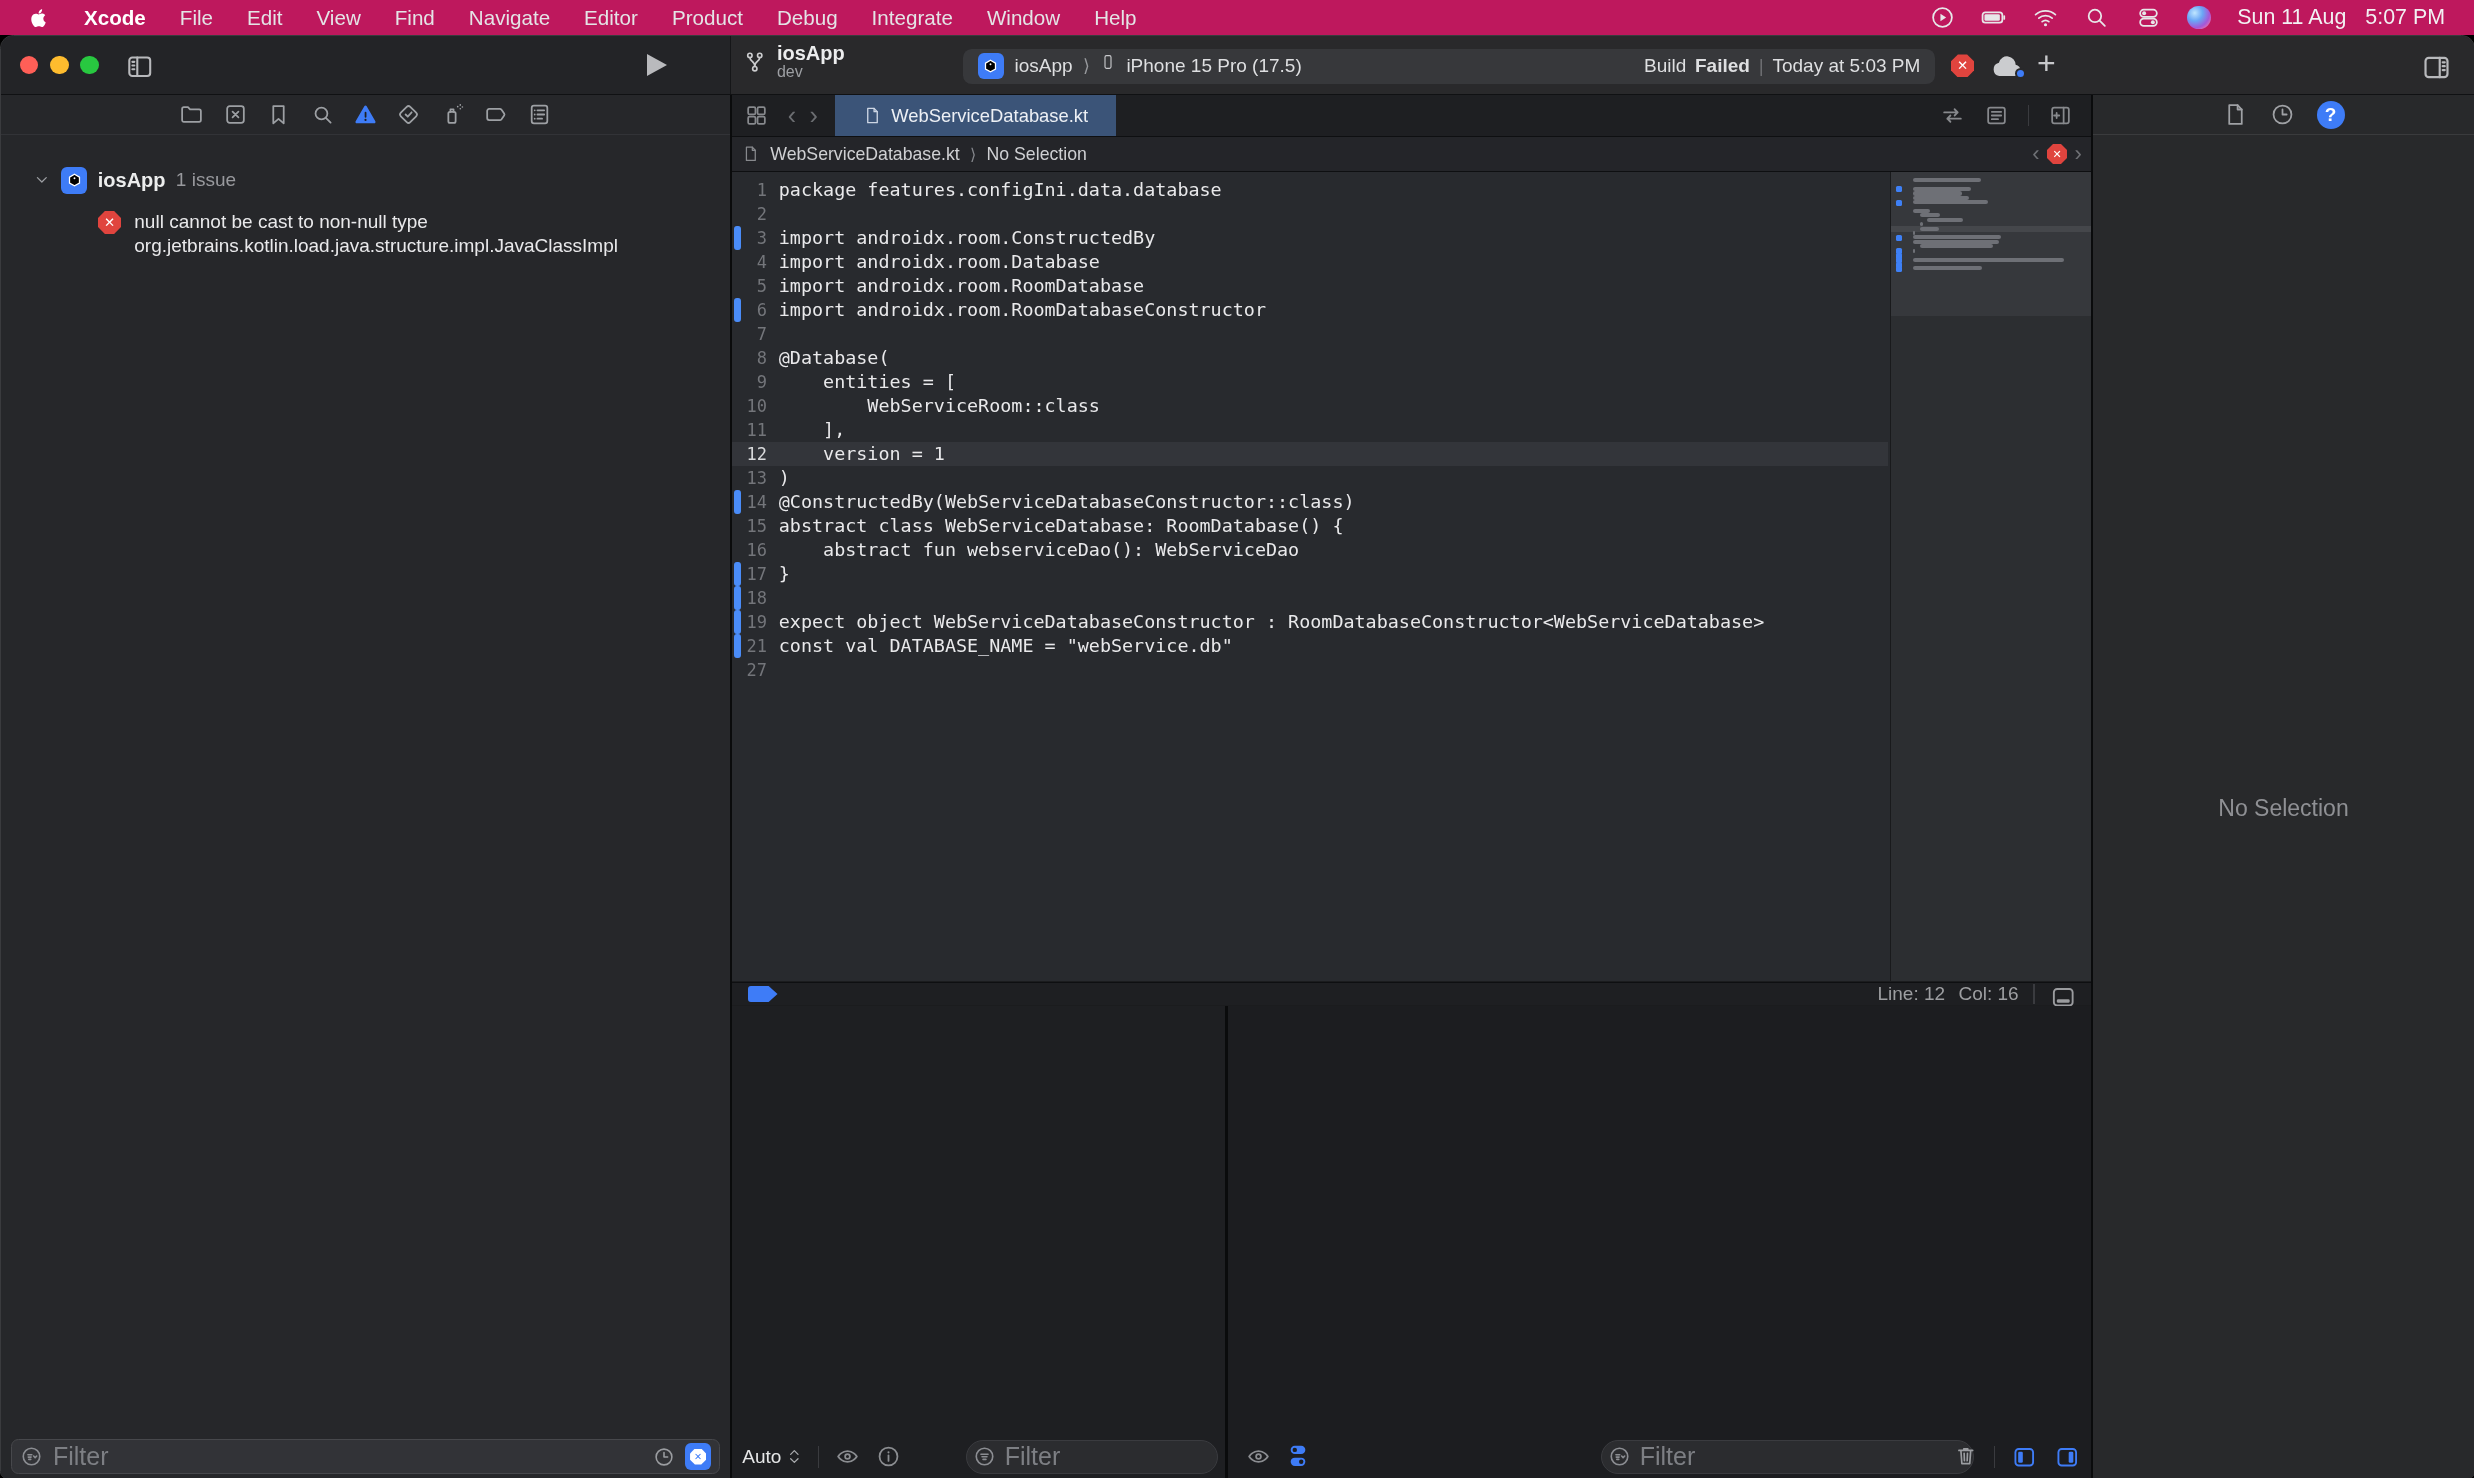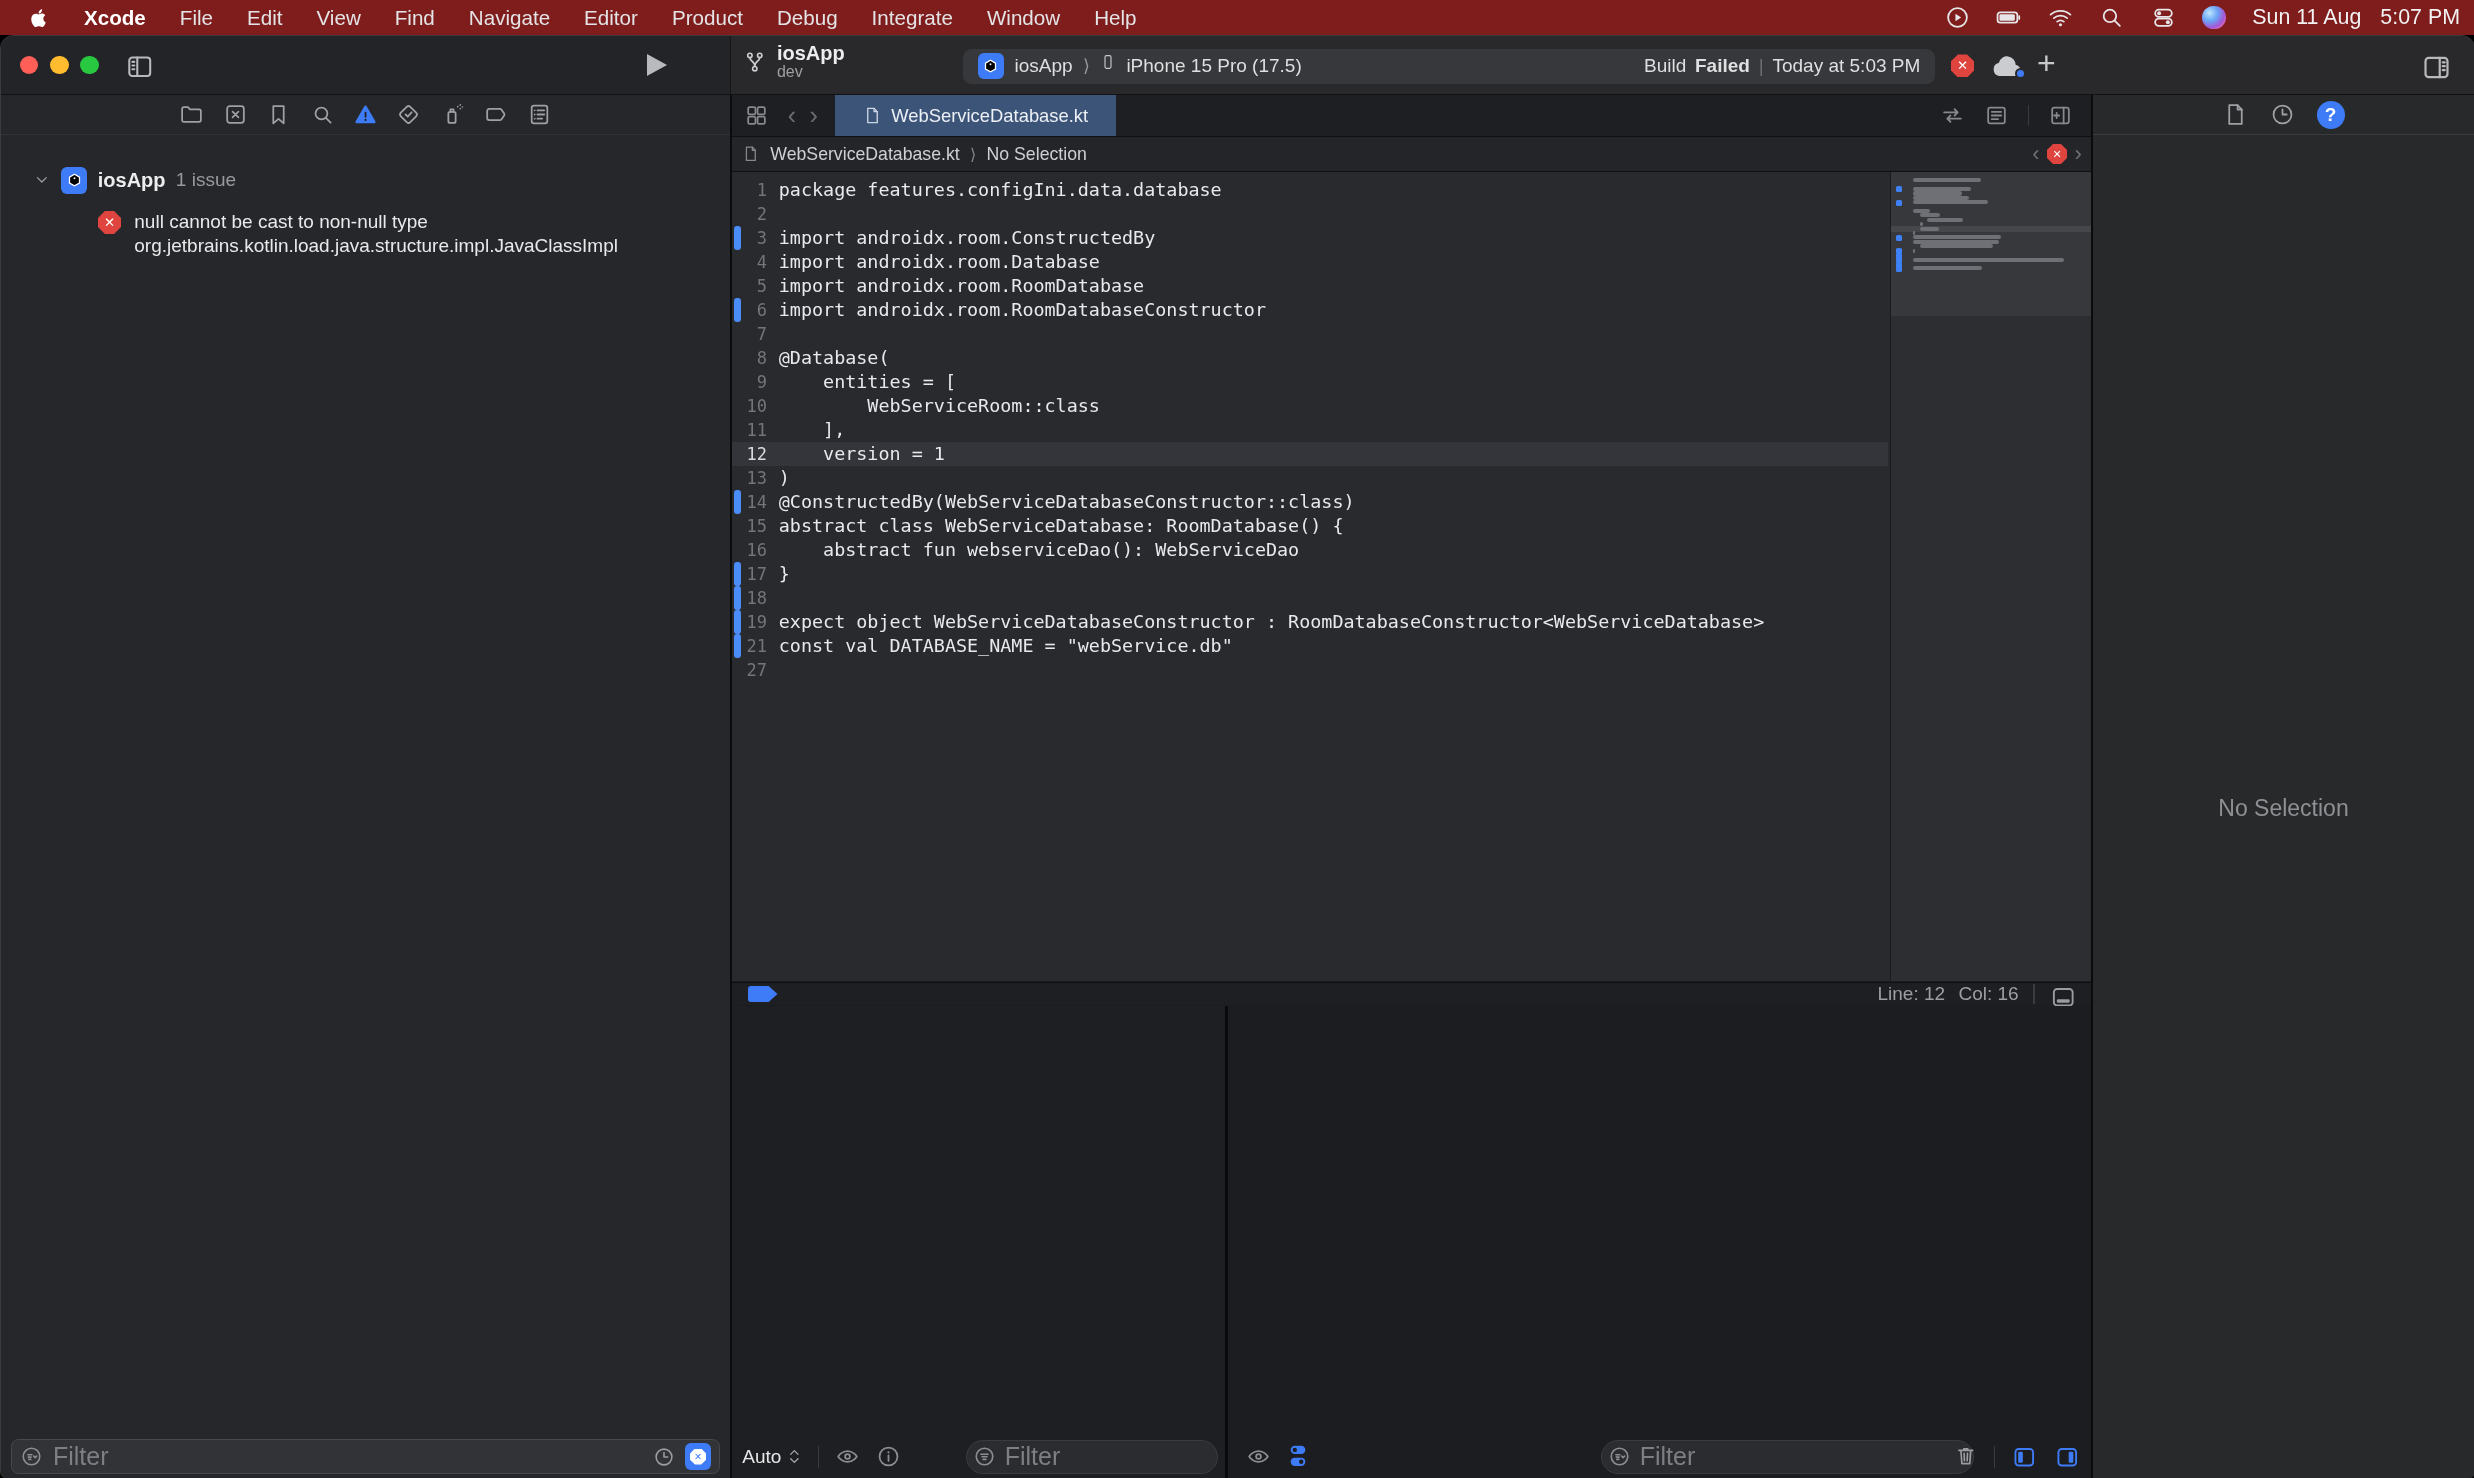--- a/index.html
+++ b/index.html
@@ -1,24 +1,24 @@
 <!DOCTYPE html>
 <html style="font-size:11.8px"><head>
 <meta charset="utf-8">
 <style>
   *{box-sizing:border-box;margin:0;padding:0}
   html,body{width:2475px;height:1479px;overflow:hidden;background:#000;
     font-family:"Liberation Sans","DejaVu Sans",sans-serif;-webkit-font-smoothing:antialiased}
   .icon svg{display:block;stroke:currentColor;fill:none;stroke-width:1.7;stroke-linecap:round;stroke-linejoin:round}
 
   
-  .menubar{position:absolute;left:0;top:0;width:2475px;height:35px;background:#7f1d1d;
+  .menubar{position:absolute;left:0;top:0;width:2475px;height:35px;background:#be185d;
     display:flex;align-items:center;justify-content:space-between;color:#e9e9ea;font-size:20.6px}
   .mb-left{display:flex;align-items:center;gap:34px;padding-left:28px}
-  .mb-right{display:flex;align-items:center;gap:26.5px;padding-right:15px}
+  .mb-right{display:flex;align-items:center;gap:26.5px;padding-right:30px}
   .menu-item{color:#e4e4e6}
   .menu-item.bold{font-weight:bold;color:#fff}
   .apple{width:22px;height:22px;color:#fff}
   .apple svg{fill:#fff;stroke:none}
   .mb-ic{width:25px;height:25px;color:#e7e7e9}
   .siri{width:23.6px;height:23.6px;border-radius:50%;
     background:radial-gradient(circle at 32% 30%,#bfe6ff 0%,#6aa6f5 35%,#a457d8 65%,#e06fb2 82%,#23255f 100%)}
   .mb-time{display:flex;gap:19px;font-size:21.4px;color:#f2f2f3}
 
   

